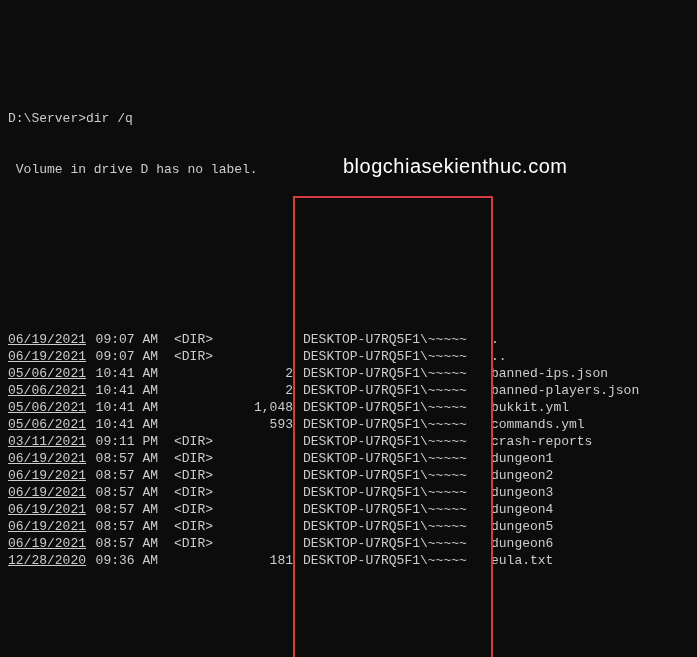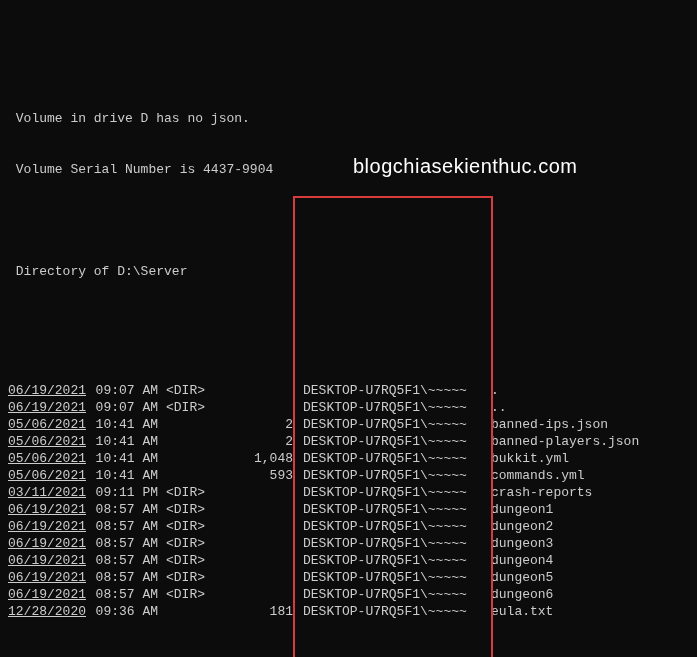--- a/index.html
+++ b/index.html
@@ -13,60 +13,59 @@
     white-space: pre;
     width: 697px;
     box-sizing: border-box;
   }
   .terminal {
     position: relative;
   }
   .watermark {
     position: absolute;
     top: 82px;
-    left: 345px;
+    left: 335px;
     font-family: Arial, sans-serif;
     font-size: 20px;
     color: #ffffff;
     letter-spacing: 0.5px;
     font-weight: 400;
   }
   .prompt-line, .info-line, .blank-line, .row, .summary-line {
     display: block;
   }
   .row {
     display: flex;
   }
   .col-date { width: 80px; flex-shrink:0;text-decoration:underline; }
   .col-time { width: 70px; flex-shrink:0; text-align:right; }
-  .col-dir  { width: 55px; flex-shrink:0; text-align:center; }
+  .col-dir  { width: 55px; flex-shrink:0; text-align:right; }
   .col-size { width: 80px; flex-shrink:0; text-align:right; padding-right:6px; }
   .col-owner{ width: 182px; flex-shrink:0; padding-left:4px; }
   .col-name { flex: 1; padding-left:6px; }
   .highlight-box {
     position: absolute;
     border: 2px solid #d83b3b;
     top: 120px;
     left: 285px;
     width: 200px;
     height: 494px;
     pointer-events: none;
     box-sizing: border-box;
   }
 </style>
 </head>
 <body>
 
 
 
 <div class="terminal">
-  <span class="info-line"> Volume in drive D has no json.</span>
-  <span class="info-line"> Volume Serial Number is 4437-9904</span>
+  <span class="prompt-line">D:\Server&gt;dir /q</span>
+  <span class="info-line"> Volume in drive D has no label.</span>
   <span class="blank-line"> </span>
-  <span class="info-line"> Directory of D:\Server</span>
   <span class="blank-line"> </span>
 
   <div id="listing"><div class="row"><span class="col-date">06/19/2021</span><span class="col-time">09:07 AM</span><span class="col-dir">&lt;DIR&gt;</span><span class="col-size"></span><span class="col-owner">DESKTOP-U7RQ5F1\~~~~~</span><span class="col-name">.</span></div><div class="row"><span class="col-date">06/19/2021</span><span class="col-time">09:07 AM</span><span class="col-dir">&lt;DIR&gt;</span><span class="col-size"></span><span class="col-owner">DESKTOP-U7RQ5F1\~~~~~</span><span class="col-name">..</span></div><div class="row"><span class="col-date">05/06/2021</span><span class="col-time">10:41 AM</span><span class="col-dir"></span><span class="col-size">2</span><span class="col-owner">DESKTOP-U7RQ5F1\~~~~~</span><span class="col-name">banned-ips.json</span></div><div class="row"><span class="col-date">05/06/2021</span><span class="col-time">10:41 AM</span><span class="col-dir"></span><span class="col-size">2</span><span class="col-owner">DESKTOP-U7RQ5F1\~~~~~</span><span class="col-name">banned-players.json</span></div><div class="row"><span class="col-date">05/06/2021</span><span class="col-time">10:41 AM</span><span class="col-dir"></span><span class="col-size">1,048</span><span class="col-owner">DESKTOP-U7RQ5F1\~~~~~</span><span class="col-name">bukkit.yml</span></div><div class="row"><span class="col-date">05/06/2021</span><span class="col-time">10:41 AM</span><span class="col-dir"></span><span class="col-size">593</span><span class="col-owner">DESKTOP-U7RQ5F1\~~~~~</span><span class="col-name">commands.yml</span></div><div class="row"><span class="col-date">03/11/2021</span><span class="col-time">09:11 PM</span><span class="col-dir">&lt;DIR&gt;</span><span class="col-size"></span><span class="col-owner">DESKTOP-U7RQ5F1\~~~~~</span><span class="col-name">crash-reports</span></div><div class="row"><span class="col-date">06/19/2021</span><span class="col-time">08:57 AM</span><span class="col-dir">&lt;DIR&gt;</span><span class="col-size"></span><span class="col-owner">DESKTOP-U7RQ5F1\~~~~~</span><span class="col-name">dungeon1</span></div><div class="row"><span class="col-date">06/19/2021</span><span class="col-time">08:57 AM</span><span class="col-dir">&lt;DIR&gt;</span><span class="col-size"></span><span class="col-owner">DESKTOP-U7RQ5F1\~~~~~</span><span class="col-name">dungeon2</span></div><div class="row"><span class="col-date">06/19/2021</span><span class="col-time">08:57 AM</span><span class="col-dir">&lt;DIR&gt;</span><span class="col-size"></span><span class="col-owner">DESKTOP-U7RQ5F1\~~~~~</span><span class="col-name">dungeon3</span></div><div class="row"><span class="col-date">06/19/2021</span><span class="col-time">08:57 AM</span><span class="col-dir">&lt;DIR&gt;</span><span class="col-size"></span><span class="col-owner">DESKTOP-U7RQ5F1\~~~~~</span><span class="col-name">dungeon4</span></div><div class="row"><span class="col-date">06/19/2021</span><span class="col-time">08:57 AM</span><span class="col-dir">&lt;DIR&gt;</span><span class="col-size"></span><span class="col-owner">DESKTOP-U7RQ5F1\~~~~~</span><span class="col-name">dungeon5</span></div><div class="row"><span class="col-date">06/19/2021</span><span class="col-time">08:57 AM</span><span class="col-dir">&lt;DIR&gt;</span><span class="col-size"></span><span class="col-owner">DESKTOP-U7RQ5F1\~~~~~</span><span class="col-name">dungeon6</span></div><div class="row"><span class="col-date">12/28/2020</span><span class="col-time">09:36 AM</span><span class="col-dir"></span><span class="col-size">181</span><span class="col-owner">DESKTOP-U7RQ5F1\~~~~~</span><span class="col-name">eula.txt</span></div></div>
 
   
   
 
   <div class="watermark">blogchiasekienthuc.com</div>
   <div class="highlight-box"></div>
 </div>

